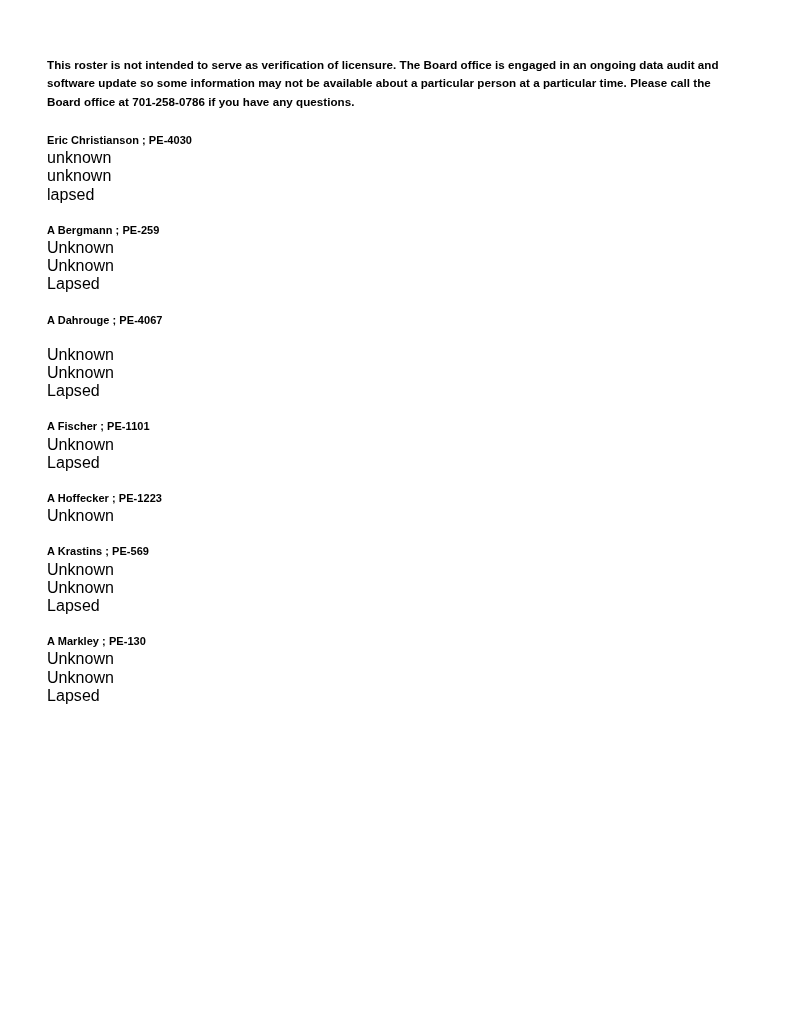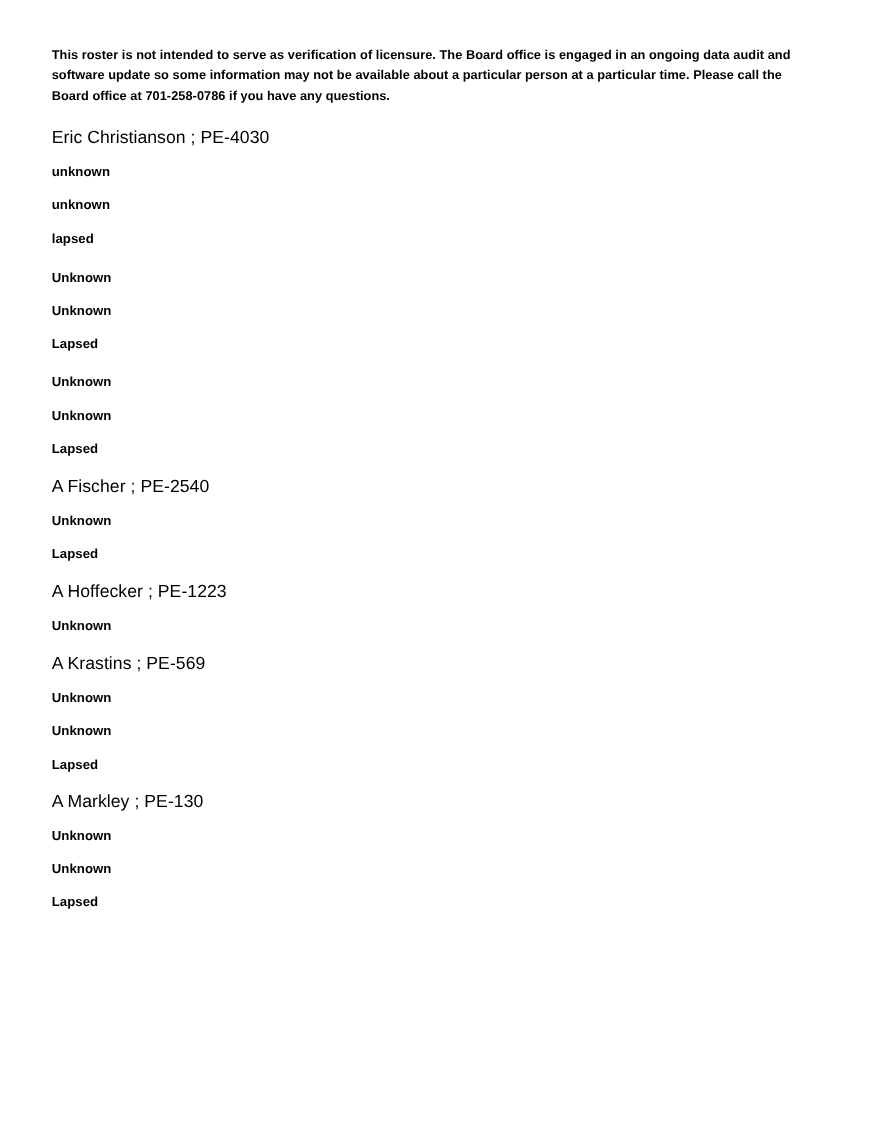--- a/index.html
+++ b/index.html
@@ -13,77 +13,80 @@
     font-family: "Liberation Sans", sans-serif;
     color: #000000;
     -webkit-font-smoothing: antialiased;
   }
   .page {
     position: relative;
     width: 791px;
     height: 1024px;
     background: #ffffff;
     box-sizing: border-box;
-    padding: 42px 47px 0 47px;
+    padding: 56px 47px 0 47px;
   }
   .disclaimer {
     font-size: 11.6px;
     font-weight: bold;
     line-height: 18.3px;
     letter-spacing: 0.05px;
     margin: 0 0 0 0;
     max-width: 697px;
   }
   .roster {
     margin-top: 20px;
   }
   .entry {
     margin-bottom: 17px;
   }
   .entry:last-child {
     margin-bottom: 0;
   }
   .entry-name {
+    font-size: 11px;
+    font-weight: bold;
+    line-height: 18.2px;
+    letter-spacing: 0.05px;
+  }
+  .entry-line {
     font-size: 16px;
     font-weight: normal;
     line-height: 18.2px;
     letter-spacing: 0.05px;
-  }
-  .entry-line {
-    font-size: 12px;
-    font-weight: bold;
-    line-height: 18.2px;
-    letter-spacing: 0.05px;
-    margin-top: 12px;
   }
 </style>
 </head>
 <body>
 
 <div class="page">
   <p class="disclaimer">This roster is not intended to serve as verification of licensure.  The Board office is engaged in an ongoing data audit and software update so some information may not be available about a particular person at a particular time.  Please call the Board office at 701-258-0786 if you have any questions.</p>
   <div class="roster">
       <div class="entry">
         <div class="entry-name">Eric  Christianson ; PE-4030</div>
         <div class="entry-line">unknown</div>
         <div class="entry-line">unknown</div>
         <div class="entry-line">lapsed</div>
       </div>
       <div class="entry">
+        <div class="entry-name">A  Bergmann ; PE-259</div>
         <div class="entry-line">Unknown</div>
         <div class="entry-line">Unknown</div>
         <div class="entry-line">Lapsed</div>
+      </div>
+      <div class="entry">
+        <div class="entry-name">A  Dahrouge ; PE-4067</div>
       </div>
       <div class="entry">
         <div class="entry-line">Unknown</div>
         <div class="entry-line">Unknown</div>
         <div class="entry-line">Lapsed</div>
       </div>
       <div class="entry">
-        <div class="entry-name">A  Fischer ; PE-2540</div>
+        <div class="entry-name">A  Fischer ; PE-1101</div>
         <div class="entry-line">Unknown</div>
         <div class="entry-line">Lapsed</div>
       </div>
       <div class="entry">
         <div class="entry-name">A  Hoffecker ; PE-1223</div>
         <div class="entry-line">Unknown</div>
       </div>
       <div class="entry">
         <div class="entry-name">A  Krastins ; PE-569</div>
         <div class="entry-line">Unknown</div>

